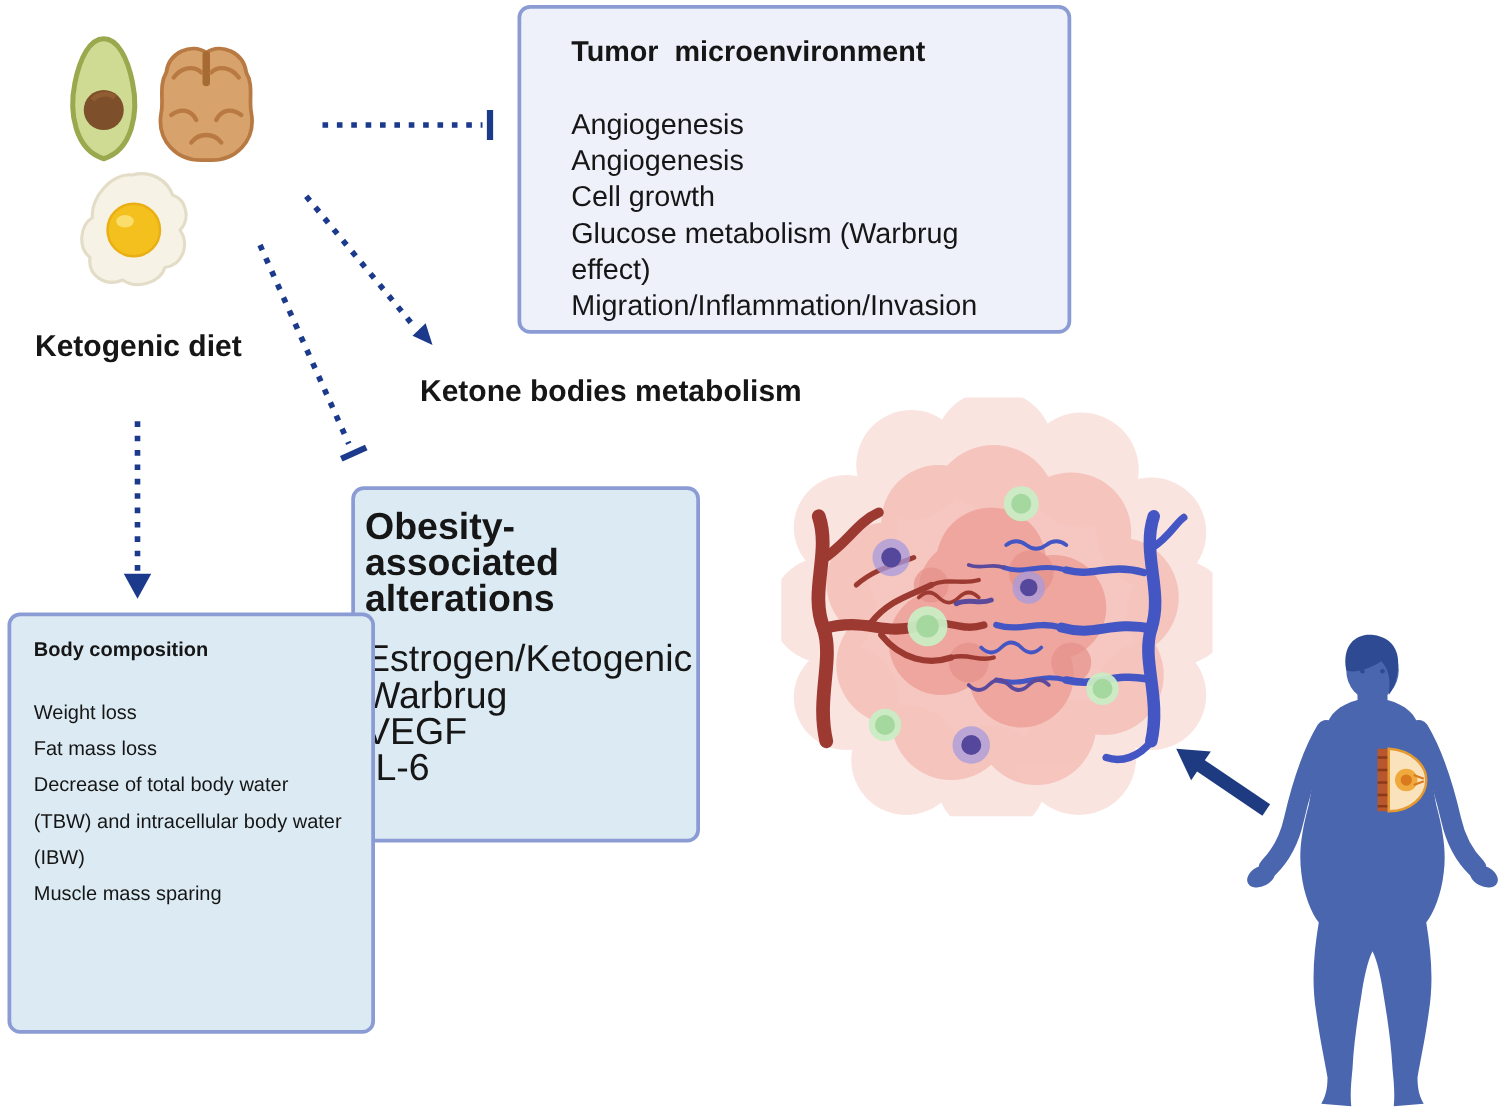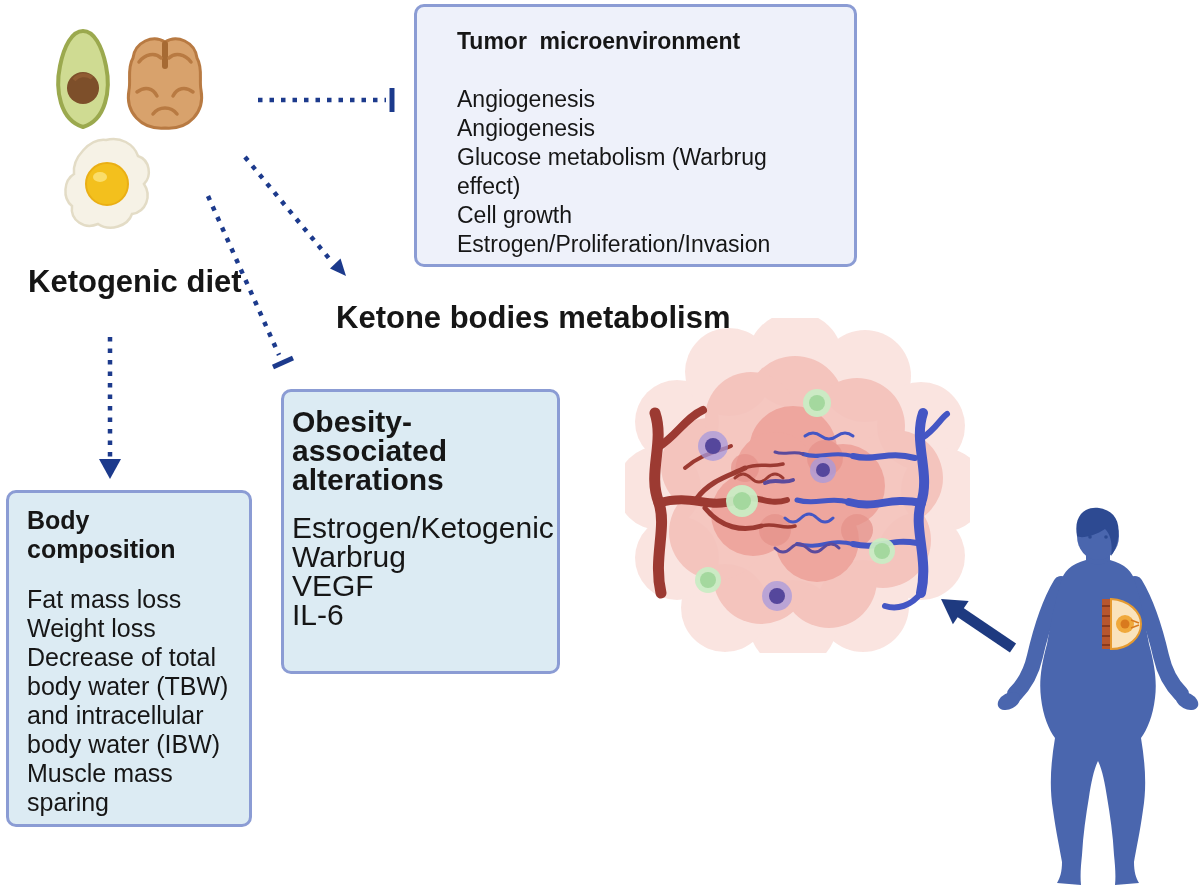--- a/index.html
+++ b/index.html
@@ -17,25 +17,25 @@
     left:414px;top:4px;width:443px;height:263px;background:#eef1fa;
     padding:20px 40px;font-size:23px;line-height:29px;
   }
   .tumor-panel .panel-title{margin-bottom:29px;}
   .obesity-panel{
     left:281px;top:389px;width:279px;height:285px;background:#dcebf3;
     padding:15px 8px;font-size:30px;line-height:29px;
   }
   .obesity-panel .panel-title{margin-bottom:19px;}
   .body-panel{
-    left:6px;top:490px;width:246px;height:337px;background:#dcebf3;
-    padding:13px 18px;font-size:25px;line-height:29px;
+    left:6px;top:490px;width:294px;height:337px;background:#dcebf3;
+    padding:13px 18px;font-size:16px;line-height:29px;
   }
   .body-panel .panel-title{margin-bottom:21px;}
-  .floating-label{position:absolute;font-weight:bold;font-size:31px;white-space:nowrap;}
+  .floating-label{position:absolute;font-weight:bold;font-size:24px;white-space:nowrap;}
   .diet-label{left:28px;top:264px;}
   .ketone-label{left:336px;top:300px;}
   .abs-svg{position:absolute;}
   .arrow-layer{left:0;top:0;width:1200px;height:896px;pointer-events:none;}
 </style>
 </head>
 <body>
 
 <div class="canvas">
 
@@ -64,37 +64,37 @@
     </g>
   </svg>
 
   <div class="floating-label diet-label">Ketogenic diet</div>
   <div class="floating-label ketone-label">Ketone bodies metabolism</div>
 
   <div class="panel tumor-panel">
     <div class="panel-title">Tumor  microenvironment</div>
     <div class="panel-item">Angiogenesis</div>
     <div class="panel-item">Angiogenesis</div>
+    <div class="panel-item">Cell growth</div>
     <div class="panel-item">Glucose metabolism (Warbrug effect)</div>
-    <div class="panel-item">Cell growth</div>
-    <div class="panel-item">Estrogen/Proliferation/Invasion</div>
+    <div class="panel-item">Migration/Inflammation/Invasion</div>
   </div>
 
   <div class="panel obesity-panel">
     <div class="panel-title">Obesity-associated alterations</div>
     <div class="panel-item">Estrogen/Ketogenic</div>
     <div class="panel-item">Warbrug</div>
     <div class="panel-item">VEGF</div>
     <div class="panel-item">IL-6</div>
   </div>
 
   <div class="panel body-panel">
     <div class="panel-title">Body composition</div>
+    <div class="panel-item">Weight loss</div>
     <div class="panel-item">Fat mass loss</div>
-    <div class="panel-item">Weight loss</div>
     <div class="panel-item">Decrease of total body water (TBW) and intracellular body water (IBW)</div>
     <div class="panel-item">Muscle mass sparing</div>
   </div>
 
   <svg class="abs-svg" style="left:625px;top:318px;" width="345" height="335" viewBox="0 0 345 335">
 
     <g fill="#f9ded9" opacity="0.8">
       <circle cx="170" cy="42" r="48"></circle>
         <circle cx="240" cy="58" r="46"></circle>
         <circle cx="296" cy="108" r="44"></circle>

